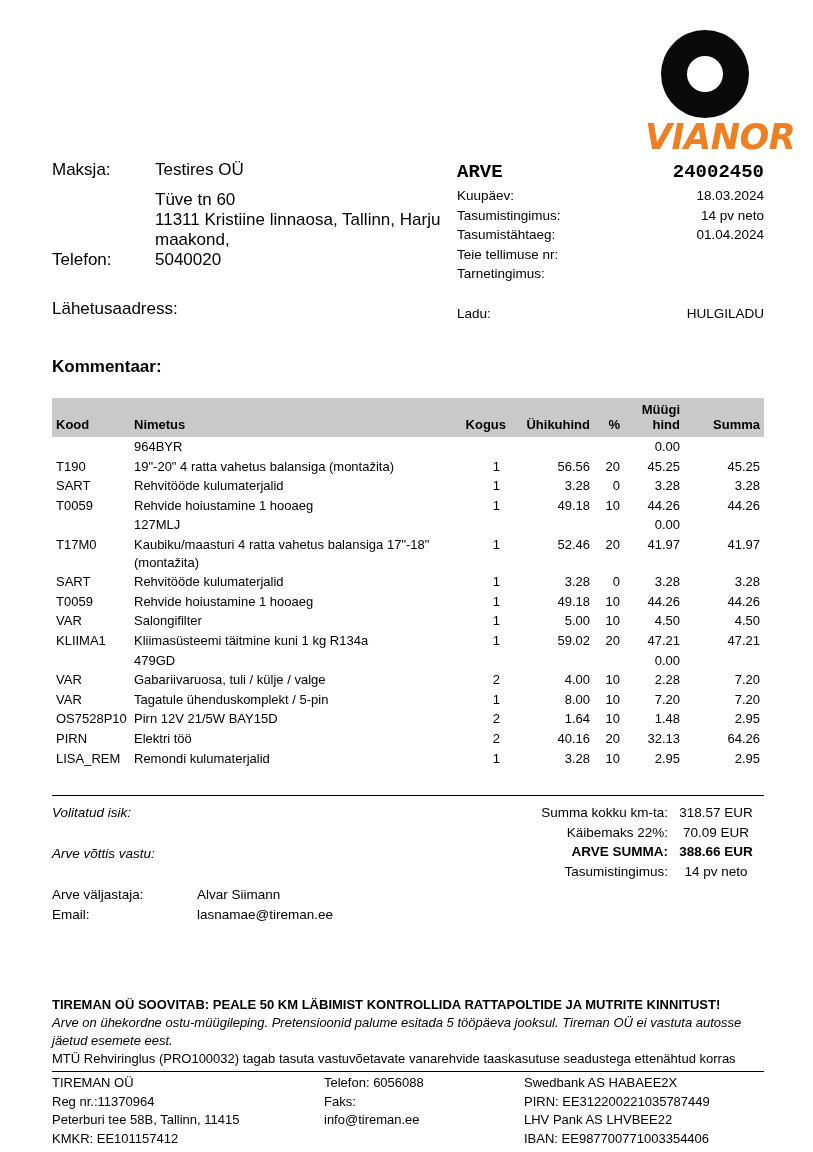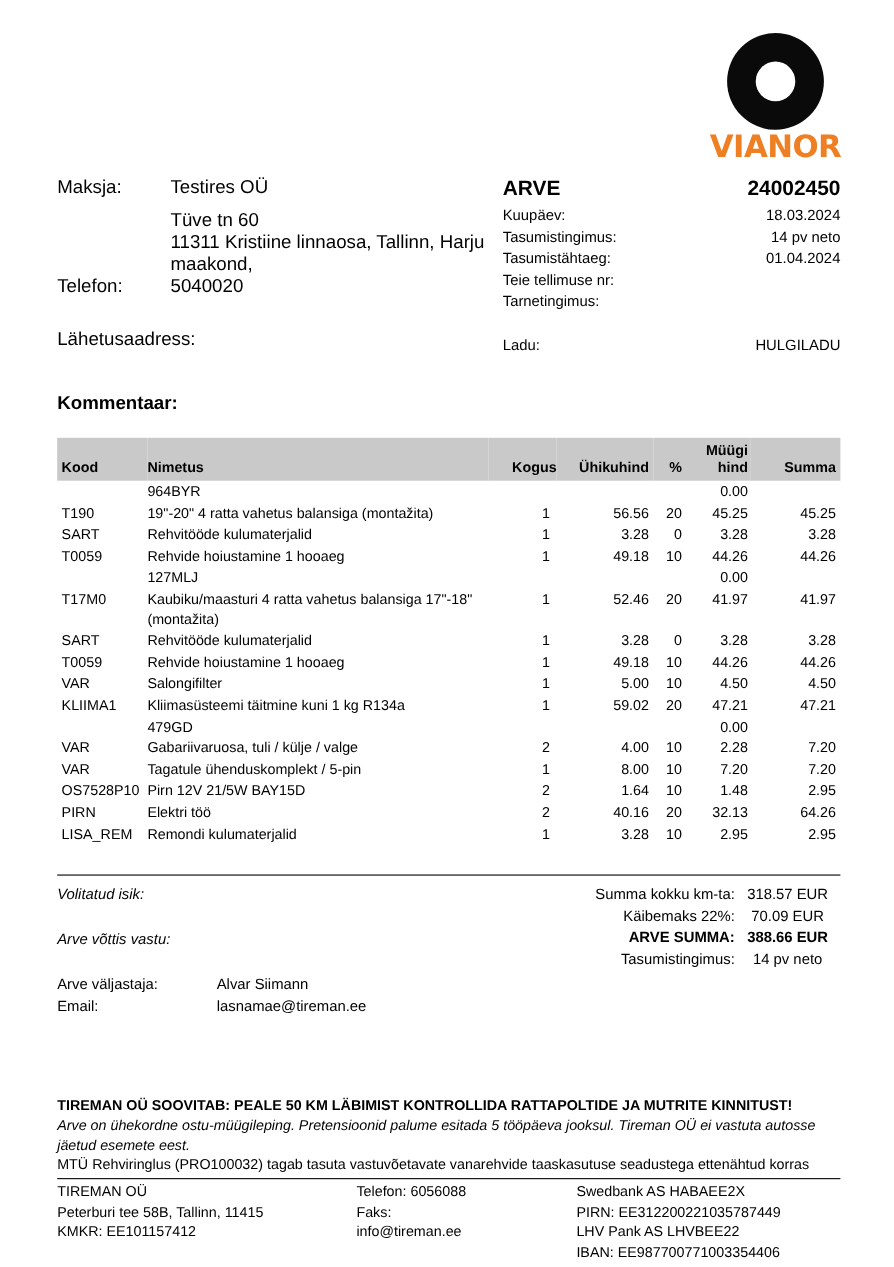--- a/index.html
+++ b/index.html
@@ -48,21 +48,22 @@
     top: 50%;
     transform: translate(-50%, -50%);
     width: 36px;
     height: 36px;
     border-radius: 50%;
     background: #ffffff;
   }
   .logo-word {
     font-family: "DejaVu Sans", sans-serif;
     font-weight: 700;
-    font-size: 28px;
+    font-style: italic;
+    font-size: 35px;
     letter-spacing: -0.5px;
     color: #ee7f22;
     line-height: 1;
   }
 
   
   .hdr {
     position: absolute;
     left: 52px;
     top: 160px;
@@ -91,20 +92,21 @@
   .kv-indent { padding-left: 103px; line-height: 20px; }
 
   .arve-row {
     display: flex;
     justify-content: space-between;
     align-items: baseline;
     font-weight: 700;
     font-size: 19px;
     line-height: 24px;
     margin-bottom: 2px;
+    font-family: Liberation Mono, monospace;
   }
   .rv {
     display: flex;
     line-height: 19.5px;
   }
   .rv .k { flex: 1; text-align: left; }
   .rv .v { text-align: right; }
   .label-bold { font-weight: 700; }
 
   
@@ -497,20 +499,21 @@
   <div class="notes">
     <div class="note-bold">TIREMAN OÜ SOOVITAB: PEALE 50 KM LÄBIMIST KONTROLLIDA RATTAPOLTIDE JA MUTRITE KINNITUST!</div>
     <div class="note-italic">Arve on ühekordne ostu-müügileping. Pretensioonid palume esitada 5 tööpäeva jooksul. Tireman OÜ ei vastuta autosse jäetud esemete eest.</div>
     <div class="note-plain">MTÜ Rehviringlus (PRO100032) tagab tasuta vastuvõetavate vanarehvide taaskasutuse seadustega ettenähtud korras</div>
   </div>
 
   <div class="foot-sep"></div>
   <div class="foot">
     <div class="foot-col c1" id="foot-c1">
         <div>TIREMAN OÜ</div>
+        <div>Reg nr.:11370964</div>
         <div>Peterburi tee 58B, Tallinn, 11415</div>
         <div>KMKR: EE101157412</div>
       </div>
     <div class="foot-col c2" id="foot-c2">
         <div>Telefon: 6056088</div>
         <div>Faks:</div>
         <div>info@tireman.ee</div>
         <div class="empty-line">&nbsp;</div>
       </div>
     <div class="foot-col c3" id="foot-c3">

